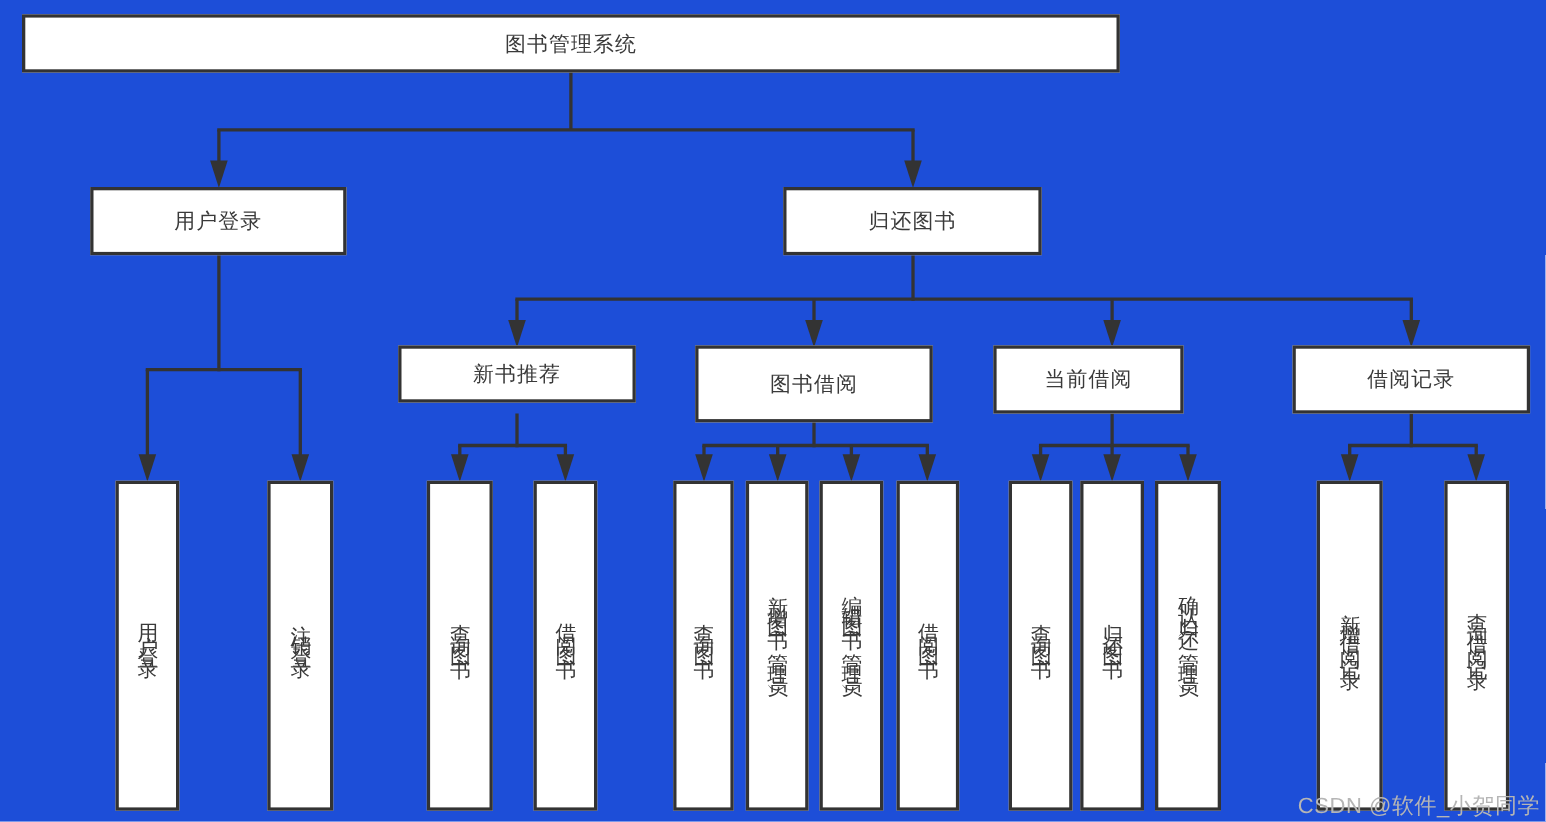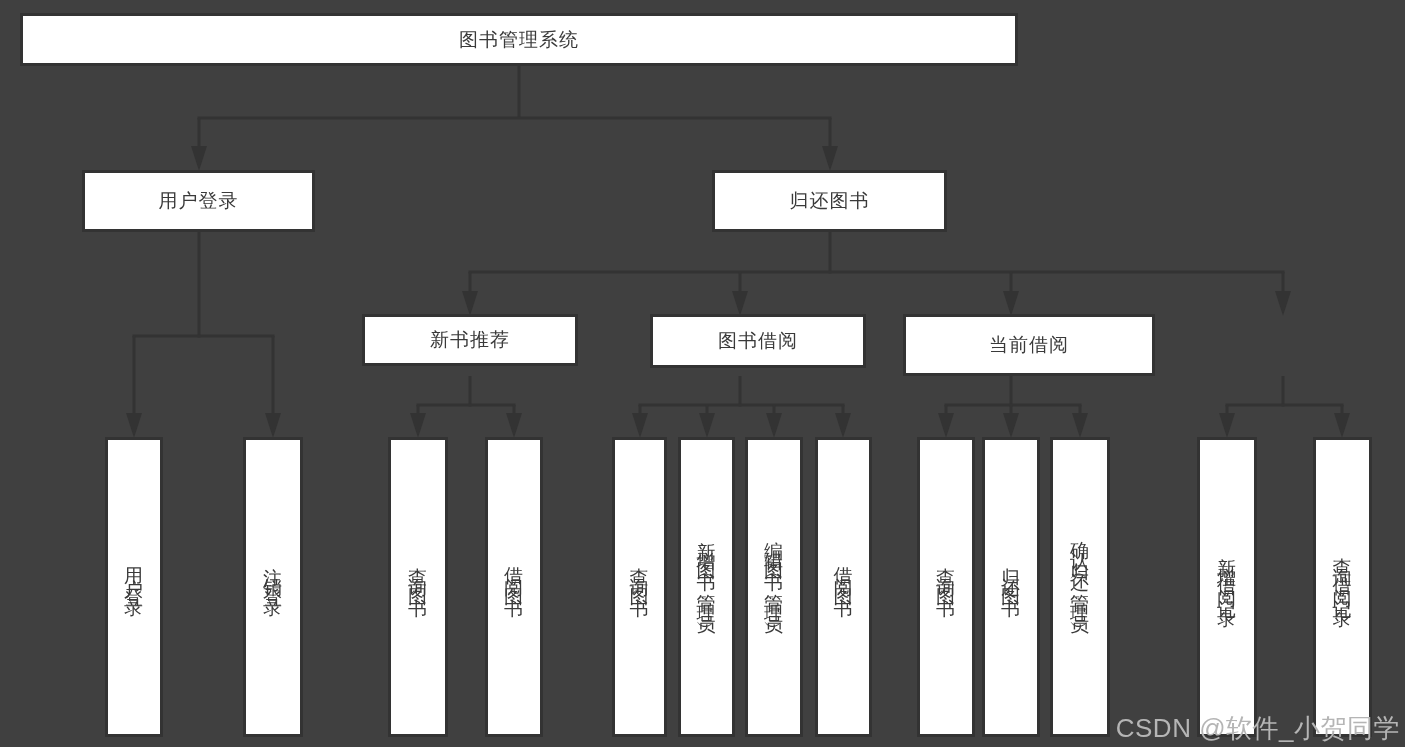--- a/index.html
+++ b/index.html
@@ -1,34 +1,34 @@
 <!DOCTYPE html>
 <html><head>
 <meta charset="utf-8">
 <style>
   html,body{margin:0;padding:0;background:#ffffff;}
   .canvas{
-    position:relative;width:1405px;height:747px;background:#404040;
+    position:relative;width:1405px;height:747px;background:#1d4ed8;
     font-family:"Liberation Sans","DejaVu Sans",sans-serif;overflow:hidden;
   }
   .connectors{position:absolute;left:0;top:0;z-index:1;pointer-events:none;}
   .box{
     position:absolute;box-sizing:border-box;z-index:2;
     border:3px solid #333333;background:#ffffff;
     display:flex;align-items:center;justify-content:center;
     color:#3a3a3a;font-size:19px;letter-spacing:1px;white-space:nowrap;
   }
   .leaf{padding-bottom:28px;}
   .leaf .vtext{
     writing-mode:vertical-rl;text-orientation:mixed;
     letter-spacing:10.5px;line-height:1;white-space:normal;
   }
   .watermark{
     position:absolute;right:5px;bottom:1px;z-index:6;
-    font-size:26px;color:#b5b5b5;letter-spacing:0.5px;text-align:center;
+    font-size:20px;color:#b5b5b5;letter-spacing:0.5px;text-align:center;
   }
 </style>
 </head>
 <body>
 
 <div class="canvas">
 
   <svg class="connectors" width="1405" height="747" viewBox="0 0 1405 747">
     <g stroke="#333333" stroke-width="3" fill="none">
 
@@ -83,25 +83,28 @@
   <div class="box" style="left:82px;top:170px;width:233px;height:62px">
     <span>用户登录</span>
   </div>
   <div class="box" style="left:712px;top:170px;width:235px;height:62px">
     <span>归还图书</span>
   </div>
 
   <div class="box" style="left:362px;top:314px;width:216px;height:52px">
     <span>新书推荐</span>
   </div>
-  <div class="box" style="left:650px;top:314px;width:216px;height:54px">
+  <div class="box" style="left:632px;top:314px;width:216px;height:70px">
     <span>图书借阅</span>
   </div>
-  <div class="box" style="left:903px;top:314px;width:252px;height:62px">
+  <div class="box" style="left:903px;top:314px;width:173px;height:62px">
     <span>当前借阅</span>
+  </div>
+  <div class="box" style="left:1175px;top:314px;width:216px;height:62px">
+    <span>借阅记录</span>
   </div>
 
   <div class="box leaf" style="left:105px;top:437px;width:58px;height:300px">
     <span class="vtext">用户登录</span>
   </div>
   <div class="box leaf" style="left:243px;top:437px;width:60px;height:300px">
     <span class="vtext">注销登录</span>
   </div>
   <div class="box leaf" style="left:388px;top:437px;width:60px;height:300px">
     <span class="vtext">查询图书</span>

